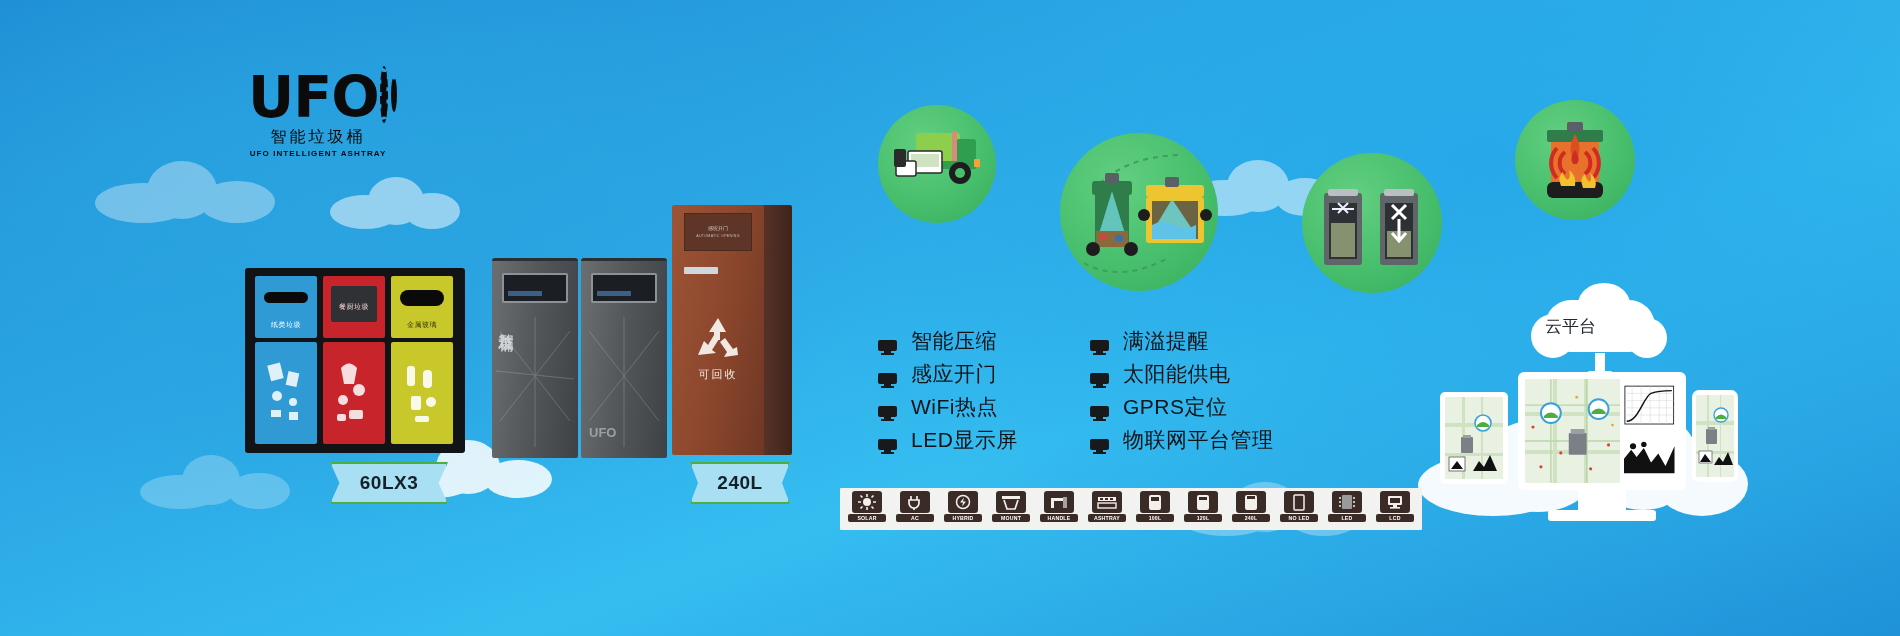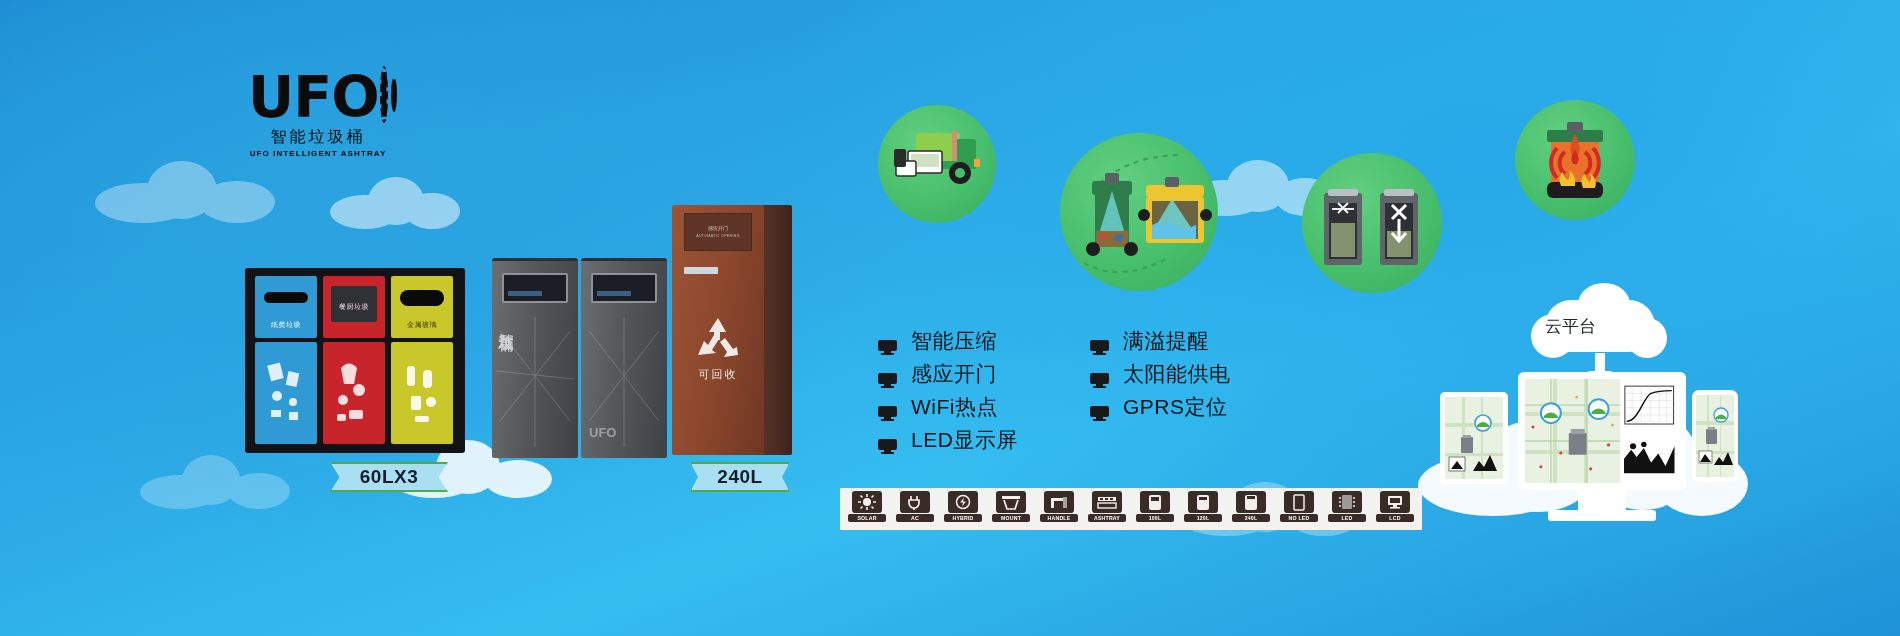--- a/index.html
+++ b/index.html
@@ -127,21 +127,21 @@
   #bin-brown .recycle {
     position:absolute; left:20px; top:110px; width:52px; height:48px;
   }
   #bin-brown .rtext {
     position:absolute; left:12px; top:162px; width:68px;
     color:#f2ece7; font-size:11px; text-align:center; letter-spacing:2px;
   }
 
   
   .ribbon {
-    position:absolute; height: 30px;
+    position:absolute; height: 42px;
     background:#a8dff3; border:2px solid #4cae3e;
     display:flex; align-items:center; justify-content:center;
     color:#15202b; font-size:19px; font-weight:700; letter-spacing:.5px;
     clip-path: polygon(0 0, 100% 0, 92% 50%, 100% 100%, 0 100%, 8% 50%);
   }
   #rib-1 { left: 330px; top: 462px; width: 118px; }
   #rib-2 { left: 525px; top: 462px; width: 118px; }
   #rib-3 { left: 690px; top: 462px; width: 100px; }
 
   
@@ -522,20 +522,28 @@
           </span>
         <span class="txt">太阳能供电</span>
       </div>
       <div class="feat">
         <span class="mon">
             <span class="sc"></span>
             <span class="st"></span>
             <span class="bs"></span>
           </span>
         <span class="txt">GPRS定位</span>
+      </div>
+      <div class="feat">
+        <span class="mon">
+            <span class="sc"></span>
+            <span class="st"></span>
+            <span class="bs"></span>
+          </span>
+        <span class="txt">物联网平台管理</span>
       </div>
     </div>
   </div>
 
   <div id="icon-strip">
     <div class="ic">
       <div class="box">
           <svg width="18" height="16" viewBox="0 0 18 16">
             <g fill="#f3f0ec">
               <circle cx="9" cy="8" r="4"></circle>

